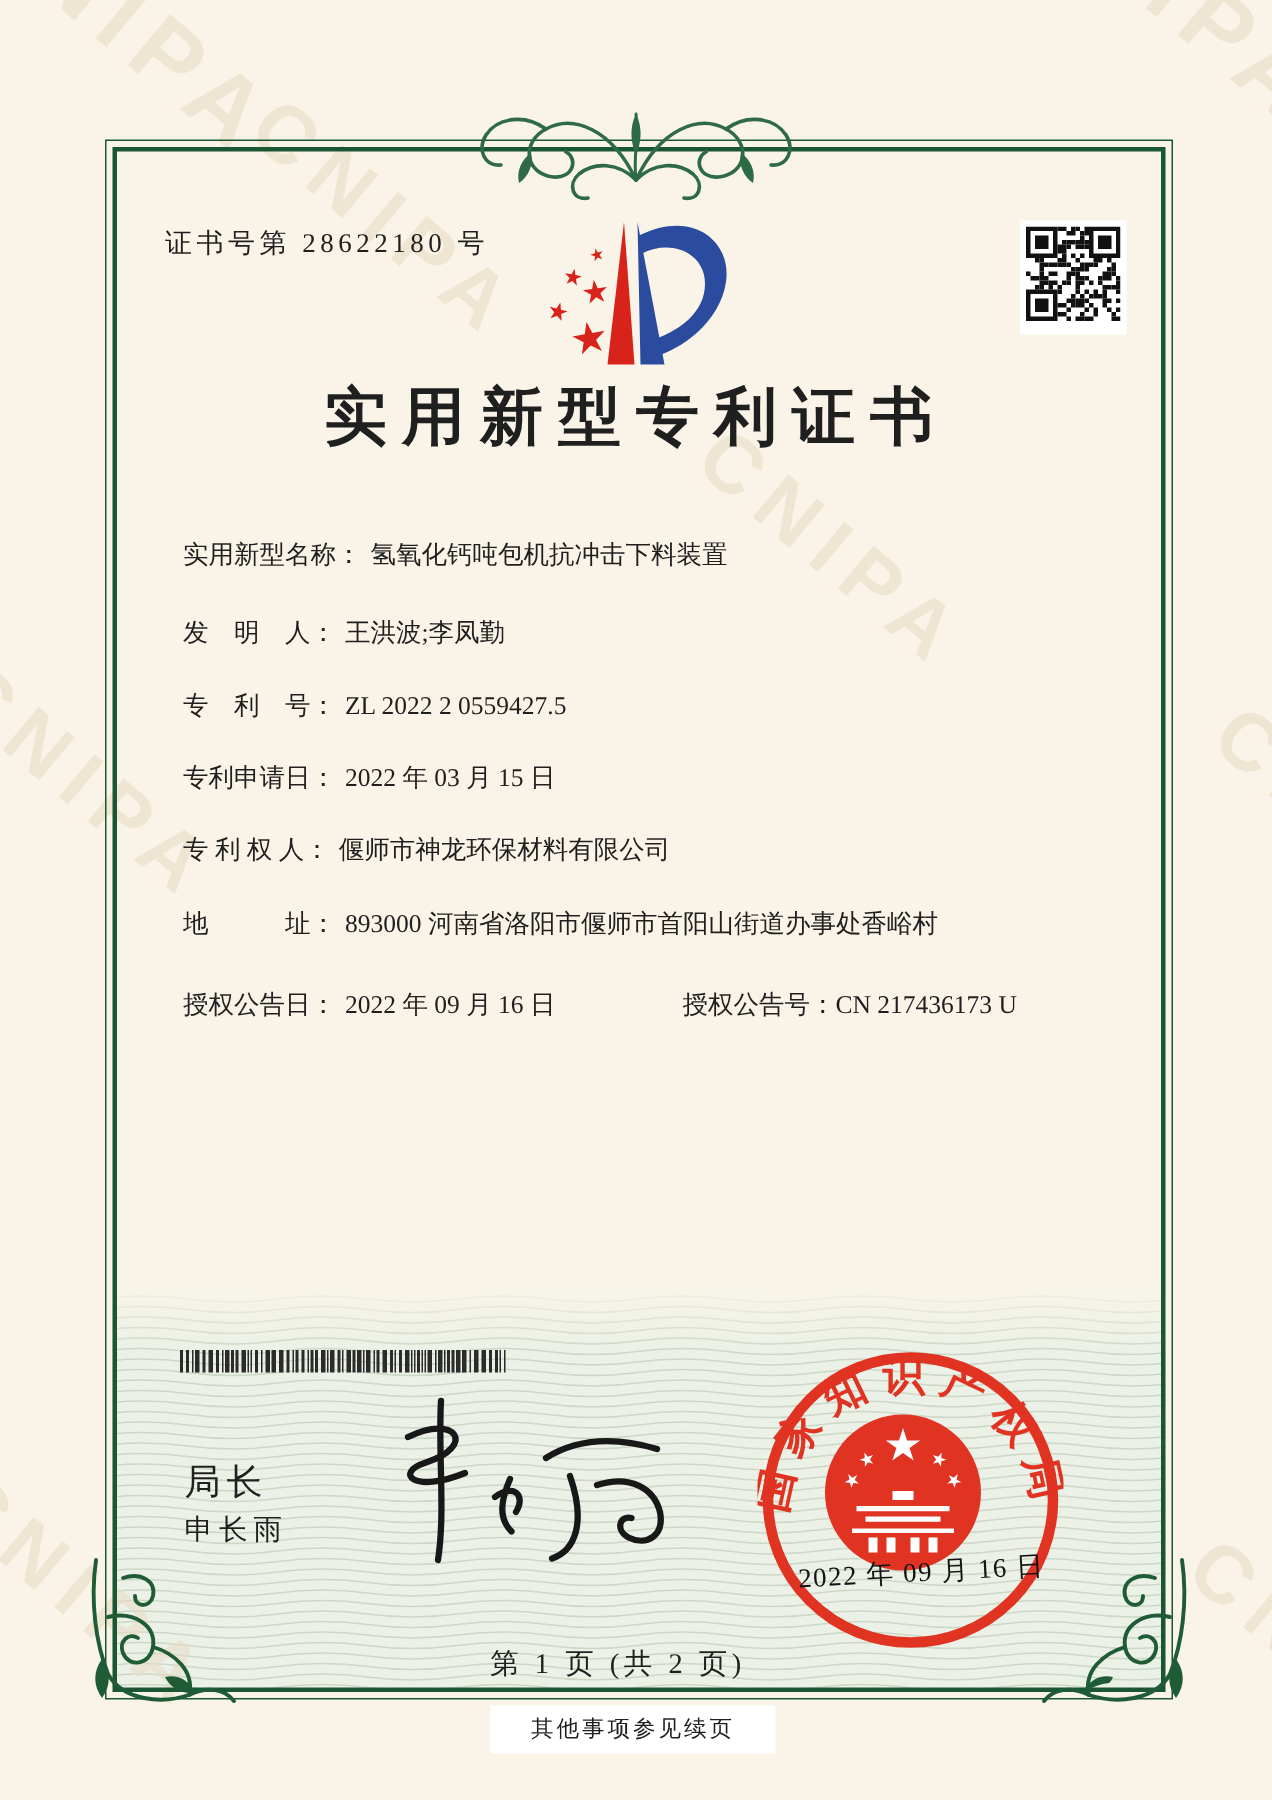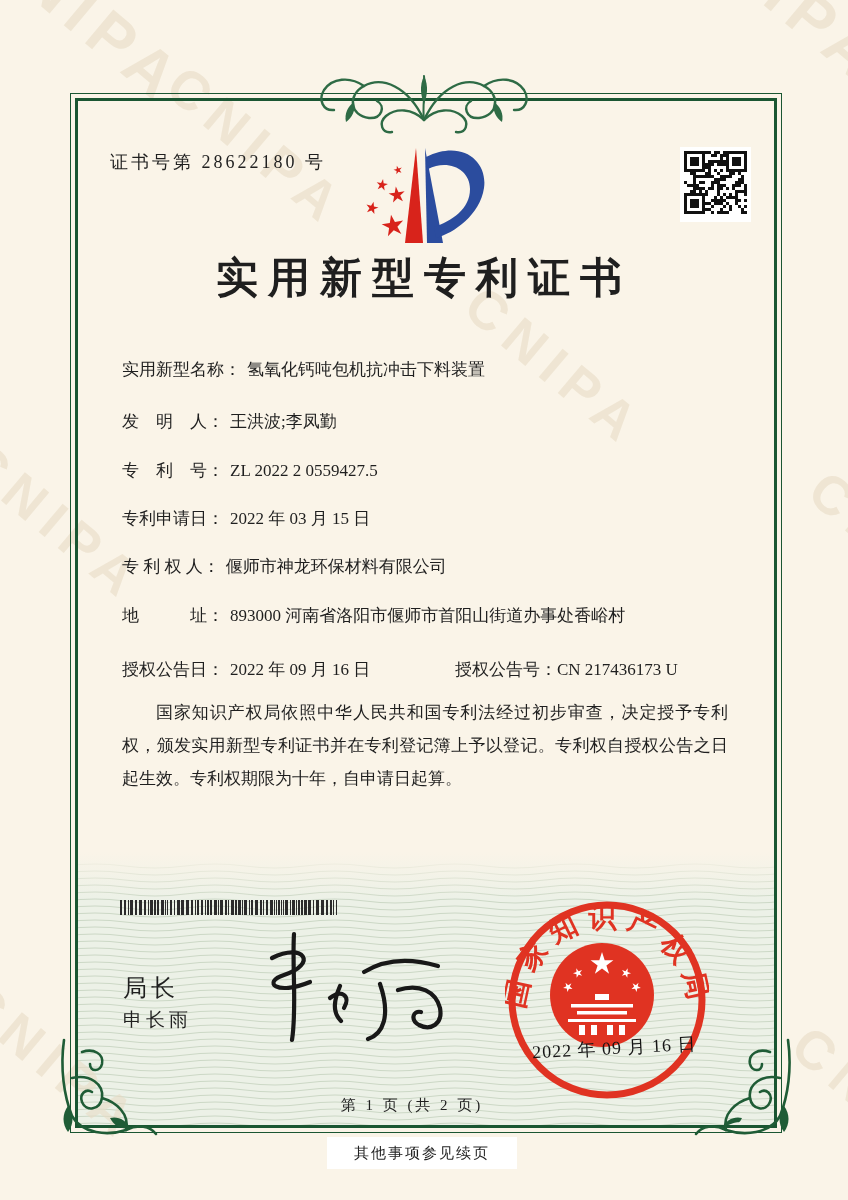--- a/index.html
+++ b/index.html
@@ -69,21 +69,21 @@
   .officer-name  { position:absolute; left:123px; top:1007px; z-index:3; font-size:19px; letter-spacing:4px; }
   .signature { position:absolute; left:252px; top:928px; z-index:4; }
 
   .seal { position:absolute; left:505px; top:898px; z-index:3; }
   .seal-date {
     position:absolute; left:532px; top:1036px; z-index:4;
     font-size:18px; letter-spacing:1px; transform:rotate(-3deg); color:#141414;
   }
 
   .page-info { position:absolute; left:0; top:1096px; width:824px; z-index:3;
-    text-align:center; font-size:15px; letter-spacing:3px; }
+    text-align:center; font-size:19px; letter-spacing:3px; }
 
   .cont-note {
     position:absolute; left:327px; top:1137px; width:190px; height:32px; z-index:3;
     background:#ffffff; text-align:center; line-height:32px; font-size:15px; letter-spacing:2px;
   }
 
   .ornament { position:absolute; z-index:2; pointer-events:none; }
 </style>
 </head>
 <body>
@@ -380,21 +380,20 @@
 </div>
 
 <div class="field" style="top:658px;">
   <span class="lbl">授权公告日：</span><span class="val">2022 年 09 月 16 日</span>
 </div>
 <div class="grant-no" style="top:658px;">
   <span class="lbl">授权公告号：</span><span class="val">CN 217436173 U</span>
 </div>
 
 <div class="paras">
-  <p>国家知识产权局依照中华人民共和国专利法经过初步审查，决定授予专利权，颁发实用新型专利证书并在专利登记簿上予以登记。专利权自授权公告之日起生效。专利权期限为十年，自申请日起算。</p>
 </div>
 
 <div class="barcode" id="barcode"><span style="width: 2px;"></span><span class="g" style="width: 2px;"></span><span style="width: 2px;"></span><span class="g" style="width: 2px;"></span><span style="width: 1px;"></span><span class="g" style="width: 1px;"></span><span style="width: 3px;"></span><span class="g" style="width: 2px;"></span><span style="width: 2px;"></span><span class="g" style="width: 2px;"></span><span style="width: 3px;"></span><span class="g" style="width: 2px;"></span><span style="width: 2px;"></span><span class="g" style="width: 2px;"></span><span style="width: 1px;"></span><span class="g" style="width: 1px;"></span><span style="width: 3px;"></span><span class="g" style="width: 1px;"></span><span style="width: 2px;"></span><span class="g" style="width: 1px;"></span><span style="width: 2px;"></span><span class="g" style="width: 2px;"></span><span style="width: 3px;"></span><span class="g" style="width: 1px;"></span><span style="width: 1px;"></span><span class="g" style="width: 1px;"></span><span style="width: 1px;"></span><span class="g" style="width: 2px;"></span><span style="width: 2px;"></span><span class="g" style="width: 2px;"></span><span style="width: 1px;"></span><span class="g" style="width: 2px;"></span><span style="width: 3px;"></span><span class="g" style="width: 1px;"></span><span style="width: 3px;"></span><span class="g" style="width: 2px;"></span><span style="width: 3px;"></span><span class="g" style="width: 2px;"></span><span style="width: 2px;"></span><span class="g" style="width: 2px;"></span><span style="width: 1px;"></span><span class="g" style="width: 1px;"></span><span style="width: 2px;"></span><span class="g" style="width: 2px;"></span><span style="width: 2px;"></span><span class="g" style="width: 2px;"></span><span style="width: 1px;"></span><span class="g" style="width: 1px;"></span><span style="width: 2px;"></span><span class="g" style="width: 1px;"></span><span style="width: 2px;"></span><span class="g" style="width: 2px;"></span><span style="width: 3px;"></span><span class="g" style="width: 1px;"></span><span style="width: 1px;"></span><span class="g" style="width: 1px;"></span><span style="width: 3px;"></span><span class="g" style="width: 2px;"></span><span style="width: 2px;"></span><span class="g" style="width: 1px;"></span><span style="width: 1px;"></span><span class="g" style="width: 2px;"></span><span style="width: 3px;"></span><span class="g" style="width: 1px;"></span><span style="width: 2px;"></span><span class="g" style="width: 1px;"></span><span style="width: 3px;"></span><span class="g" style="width: 1px;"></span><span style="width: 1px;"></span><span class="g" style="width: 1px;"></span><span style="width: 3px;"></span><span class="g" style="width: 2px;"></span><span style="width: 1px;"></span><span class="g" style="width: 1px;"></span><span style="width: 2px;"></span><span class="g" style="width: 2px;"></span><span style="width: 3px;"></span><span class="g" style="width: 2px;"></span><span style="width: 2px;"></span><span class="g" style="width: 1px;"></span><span style="width: 1px;"></span><span class="g" style="width: 2px;"></span><span style="width: 2px;"></span><span class="g" style="width: 2px;"></span><span style="width: 3px;"></span><span class="g" style="width: 1px;"></span><span style="width: 1px;"></span><span class="g" style="width: 1px;"></span><span style="width: 1px;"></span><span class="g" style="width: 1px;"></span><span style="width: 2px;"></span><span class="g" style="width: 1px;"></span><span style="width: 1px;"></span><span class="g" style="width: 1px;"></span><span style="width: 1px;"></span><span class="g" style="width: 1px;"></span><span style="width: 3px;"></span><span class="g" style="width: 2px;"></span><span style="width: 1px;"></span><span class="g" style="width: 1px;"></span><span style="width: 3px;"></span><span class="g" style="width: 1px;"></span><span style="width: 1px;"></span><span class="g" style="width: 1px;"></span><span style="width: 2px;"></span><span class="g" style="width: 1px;"></span><span style="width: 2px;"></span><span class="g" style="width: 1px;"></span><span style="width: 3px;"></span><span class="g" style="width: 1px;"></span><span style="width: 3px;"></span><span class="g" style="width: 2px;"></span><span style="width: 1px;"></span><span class="g" style="width: 2px;"></span><span style="width: 3px;"></span><span class="g" style="width: 2px;"></span><span style="width: 3px;"></span><span class="g" style="width: 2px;"></span><span style="width: 2px;"></span><span class="g" style="width: 2px;"></span><span style="width: 2px;"></span><span class="g" style="width: 1px;"></span><span style="width: 1px;"></span><span class="g" style="width: 2px;"></span><span style="width: 1px;"></span><span class="g" style="width: 2px;"></span></div>
 
 <div class="officer-title">局长</div>
 <div class="officer-name">申长雨</div>
 <svg class="signature" width="200" height="118" viewBox="0 0 200 118">
   <g stroke="#181818" fill="none" stroke-width="4.2" stroke-linecap="round">
     <path d="M42,6 C40,40 45,80 40,112"></path>
     <path d="M20,30 C52,14 66,36 32,47 C10,54 24,68 58,54"></path>

